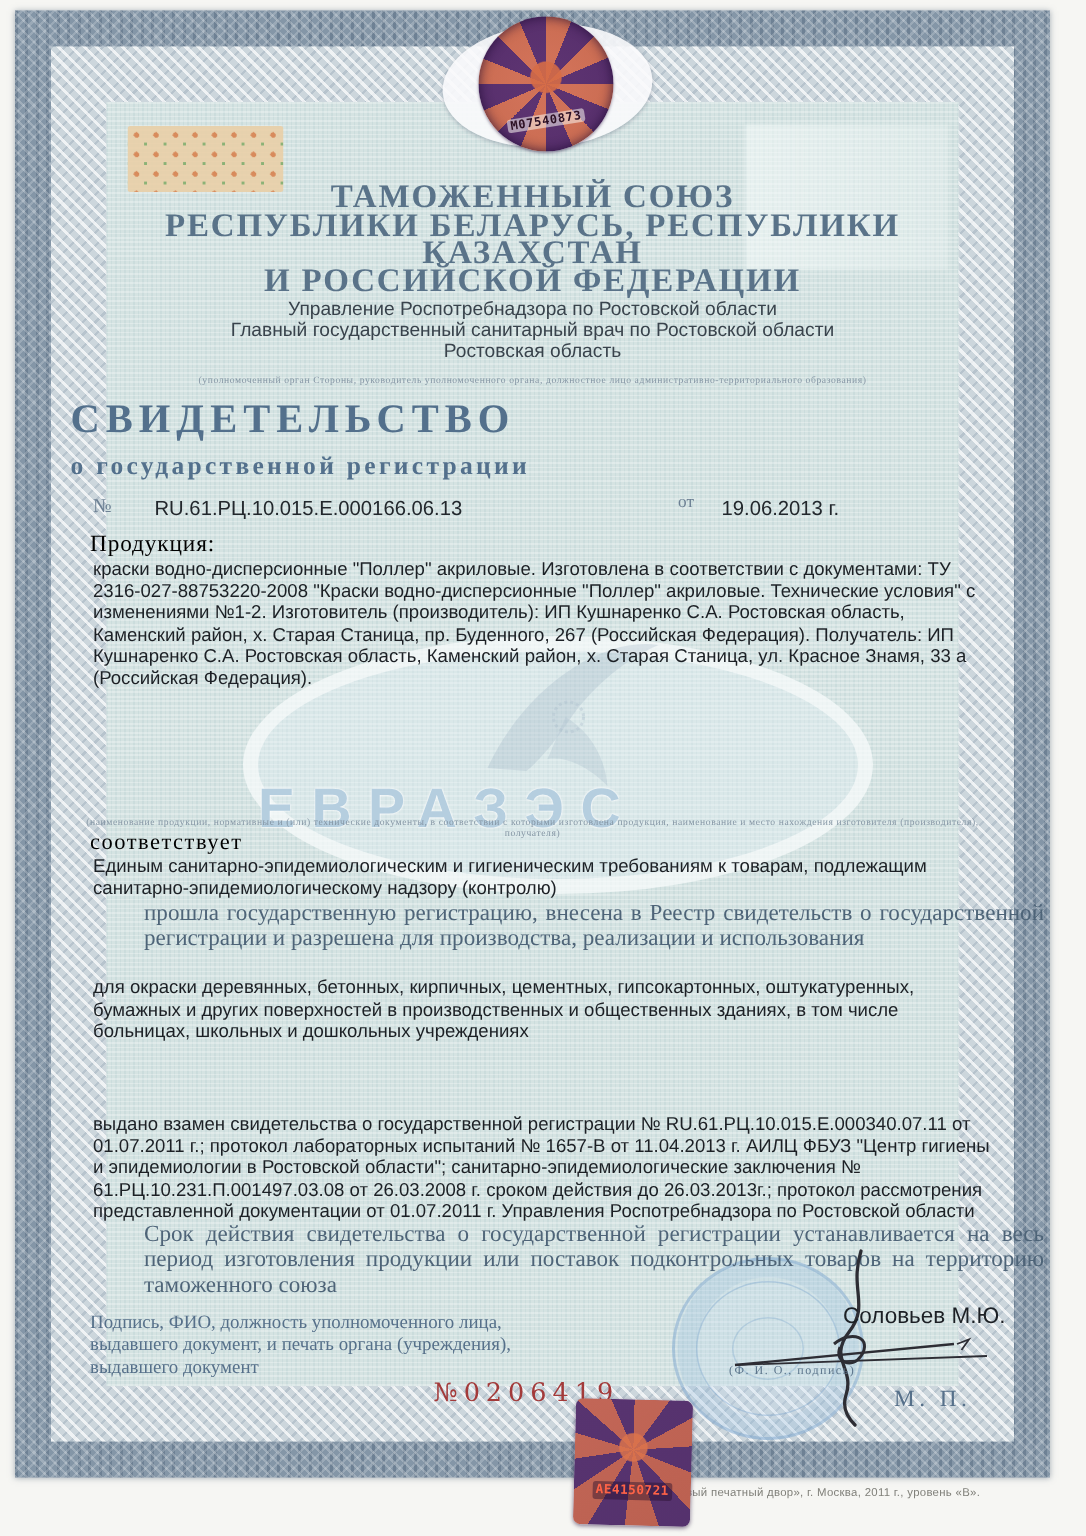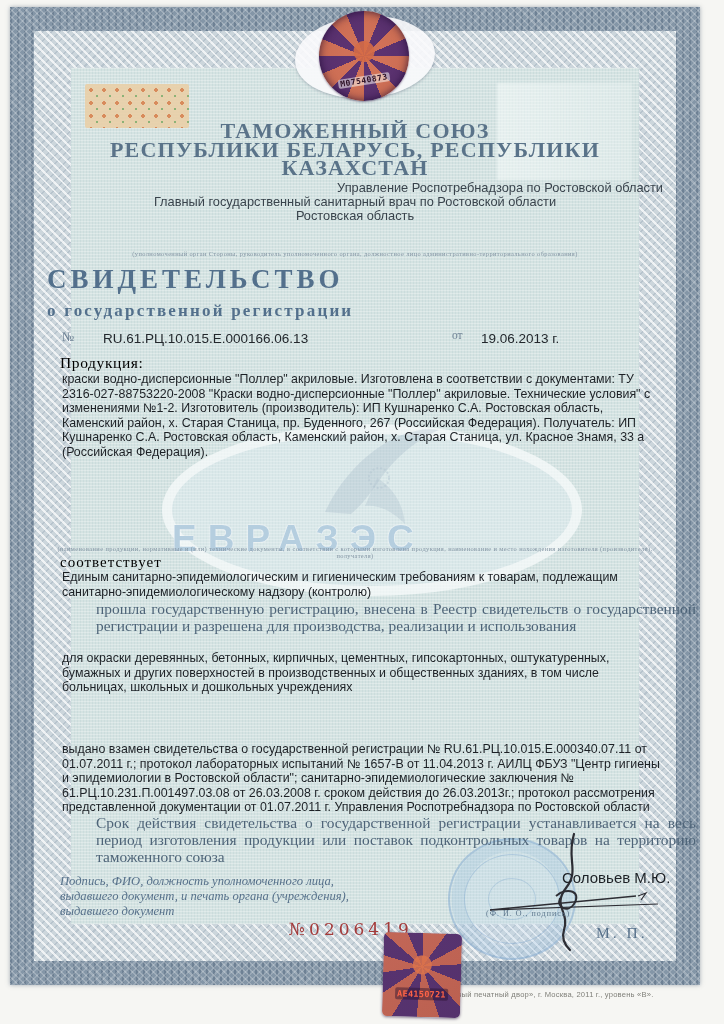--- a/index.html
+++ b/index.html
@@ -85,21 +85,21 @@
   .numrow{left:0;top:329px;width:724px;height:24px;}
   .numrow .no{position:absolute;left:62px;top:0;font-size:13px;color:#6d8094;}
   .numrow .val{position:absolute;left:103px;top:2px;font-family:"Liberation Sans",sans-serif;font-size:13.5px;color:#22272c;}
   .numrow .ot{position:absolute;left:452px;top:0;font-size:11.5px;color:#6d8094;}
   .numrow .date{position:absolute;left:481px;top:2px;font-family:"Liberation Sans",sans-serif;font-size:13.5px;color:#22272c;}
 
   .lbl{font-size:15.5px;letter-spacing:.6px;}
   .para-sans{font-family:"Liberation Sans",sans-serif;font-size:12.4px;line-height:14.6px;color:#1c2025;text-align:left;}
   .para-serif{font-size:15.4px;line-height:17px;color:#4e6478;text-align:justify;margin-left:36px;}
 
-  .sig-caption{font-size:12.6px;line-height:15px;color:#56708a;font-style:italic;}
+  .sig-caption{font-size:12.6px;line-height:15px;color:#56708a;}
   .serial{left:289px;top:919px;font-family:"DejaVu Serif",serif;font-size:17px;letter-spacing:4px;color:#a33a3a;z-index:3;}
 
   .stamp{left:448px;top:838px;width:124px;height:118px;border-radius:50%;z-index:1;
     border:2px solid rgba(110,156,200,.4);
     background:radial-gradient(circle, rgba(190,216,238,.28) 55%, rgba(150,190,225,.3) 56% 70%, rgba(190,216,238,.2) 71%);}
   .stamp .inner{position:absolute;inset:14px;border-radius:50%;border:1.5px solid rgba(110,156,200,.35);}
   .stamp .core{position:absolute;inset:38px;border-radius:50%;border:1px solid rgba(110,156,200,.3);}
 
   .sig-svg{left:478px;top:826px;z-index:4;}
   .sig-name{left:562px;top:869px;font-family:"Liberation Sans",sans-serif;font-size:15px;color:#1c2025;z-index:4;}
@@ -131,21 +131,22 @@
       <path d="M18 96 C44 40, 96 8, 132 14 C104 26, 84 48, 74 62 C66 74, 56 88, 44 98 Z" fill="rgba(140,162,184,.45)"></path>
       <path d="M70 62 C84 70, 96 86, 98 108 C86 96, 72 88, 58 90 Z" fill="rgba(140,162,184,.4)"></path>
       <circle cx="72" cy="62" r="10" fill="none" stroke="rgba(140,162,184,.5)" stroke-width="2" stroke-dasharray="2 2"></circle>
     </svg>
     <div class="watermark-text">ЕВРАЗЭС</div>
   </div>
 
   <div class="abs hdr">
     <div class="h-line">ТАМОЖЕННЫЙ СОЮЗ</div>
     <div class="h-line">РЕСПУБЛИКИ БЕЛАРУСЬ, РЕСПУБЛИКИ КАЗАХСТАН</div>
-    <div class="o-line" style="margin-top:3px;text-align:right;">Управление Роспотребнадзора по Ростовской области</div>
+    <div class="h-line">И РОССИЙСКОЙ ФЕДЕРАЦИИ</div>
+    <div class="o-line" style="margin-top:3px;">Управление Роспотребнадзора по Ростовской области</div>
     <div class="o-line">Главный государственный санитарный врач по Ростовской области</div>
     <div class="o-line">Ростовская область</div>
   </div>
 
   <div class="caption-tiny" style="top:250px;">(уполномоченный орган Стороны, руководитель уполномоченного органа, должностное лицо административно-территориального образования)</div>
 
   <div class="abs title-block">
     <div class="title-main">СВИДЕТЕЛЬСТВО</div>
     <div class="title-sub">о государственной регистрации</div>
   </div>

